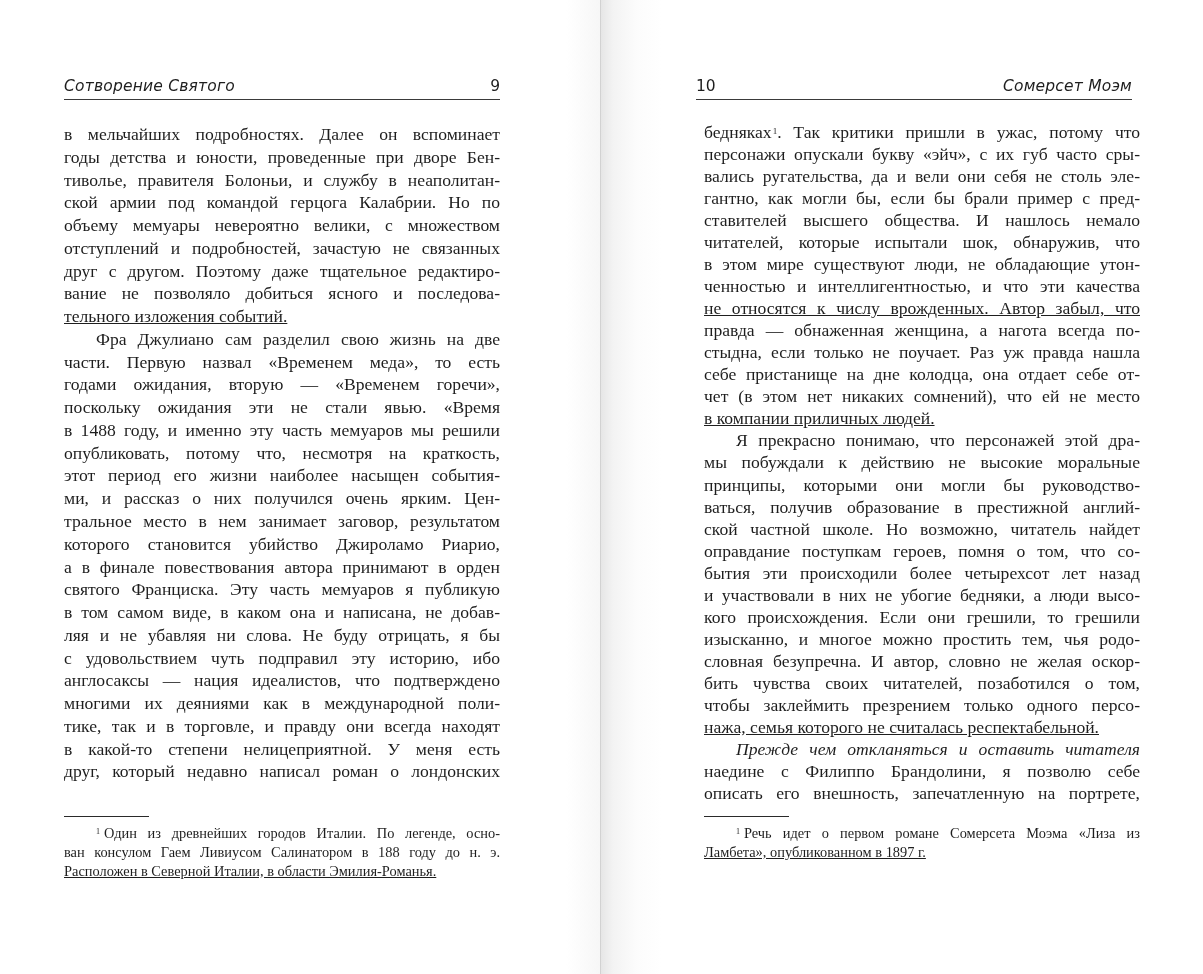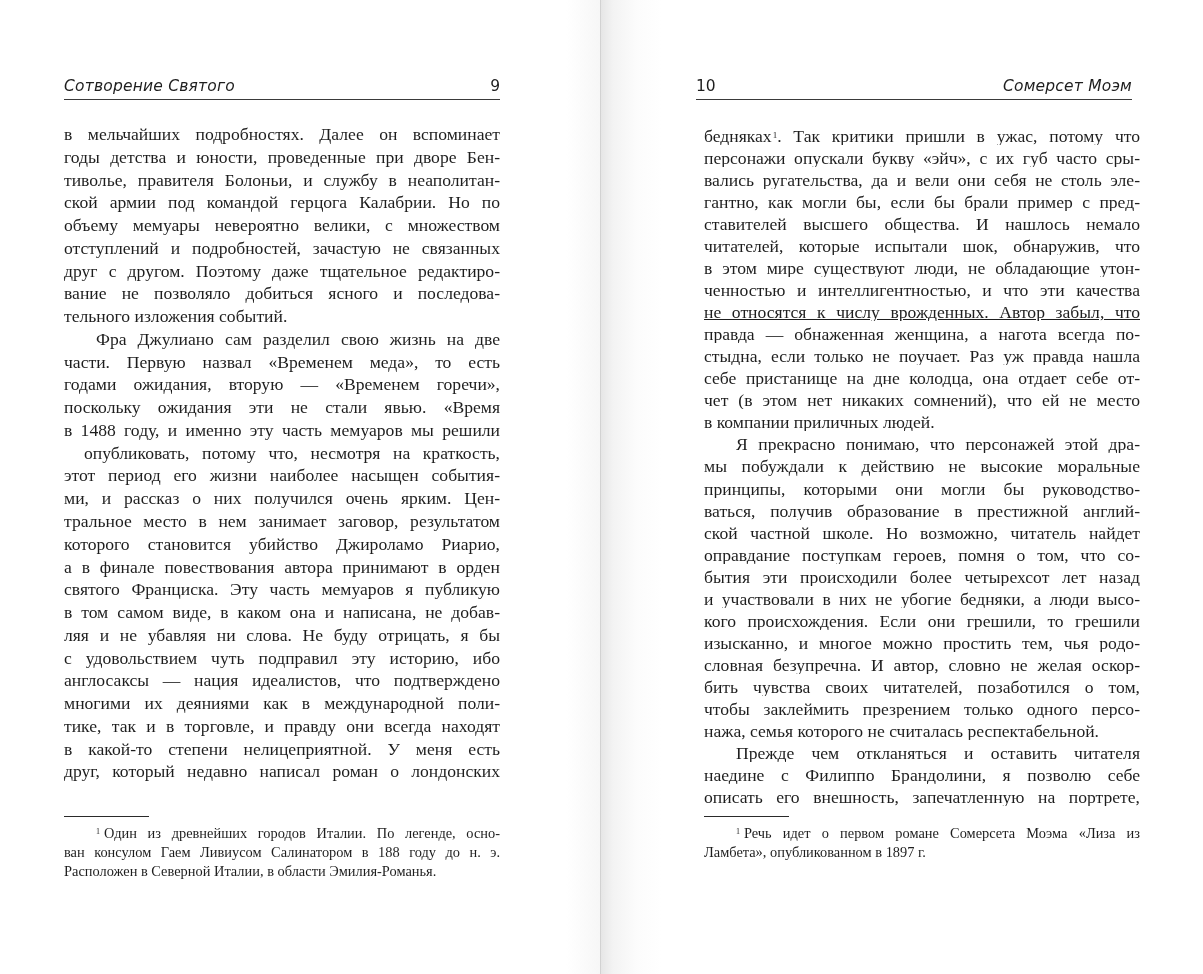--- a/index.html
+++ b/index.html
@@ -28,21 +28,21 @@
   .page-left .running-head { left: 64px; }
   .page-right .running-head { left: 95px; }
   .rh-title { font-style: italic; letter-spacing: 0.2px; }
   .rh-num { font-style: normal; }
   .rh-left { position: absolute; left: 0; top: 0; }
   .rh-right { position: absolute; right: 0; top: 0; }
 
   .body-text { top: 123px; font-size: 17.6px; line-height: 22.9px; }
   .line { display: block; white-space: nowrap; text-align: justify; text-align-last: justify;
     height: 22.9px; overflow: hidden; }
-  .line.last { text-align-last: left; }
+  .line.last { text-align-last: left; text-decoration: underline; }
   .line.indent { padding-left: 32px; }
   sup.fn { font-size: 9px; vertical-align: top; position: relative; top: -1px; margin-left: 1px; }
 
   .fn-rule { position: absolute; top: 816px; width: 85px; height: 1px; background: #2a2a2a; }
   .page-left .fn-rule { left: 64px; }
   .page-right .fn-rule { left: 103px; }
 
   .footnote { top: 824px; font-size: 14.4px; line-height: 18.8px; }
   .footnote .line { height: 18.8px; }
   .footnote sup.fn { font-size: 8px; margin-right: 4px; margin-left: 0; }
@@ -63,21 +63,21 @@
       <span class="line" style="height: 22.7667px;">объему мемуары невероятно велики, с множеством</span>
       <span class="line" style="height: 22.7667px;">отступлений и подробностей, зачастую не связанных</span>
       <span class="line" style="height: 22.7667px;">друг с другом. Поэтому даже тщательное редактиро-</span>
       <span class="line" style="height: 22.7667px;">вание не позволяло добиться ясного и последова-</span>
       <span class="line last" style="height: 22.7667px;">тельного изложения событий.</span>
       <span class="line indent" style="height: 22.7667px;">Фра Джулиано сам разделил свою жизнь на две</span>
       <span class="line" style="height: 22.7667px;">части. Первую назвал «Временем меда», то есть</span>
       <span class="line" style="height: 22.7667px;">годами ожидания, вторую — «Временем горечи»,</span>
       <span class="line" style="height: 22.7667px;">поскольку ожидания эти не стали явью. «Время</span>
       <span class="line" style="height: 22.7667px;">в 1488 году, и именно эту часть мемуаров мы решили</span>
-      <span class="line" style="height: 22.7667px; margin-left: 20px;">опубликовать, потому что, несмотря на краткость,</span>
+      <span class="line" style="height: 22.7667px;">опубликовать, потому что, несмотря на краткость,</span>
       <span class="line" style="height: 22.7667px;">этот период его жизни наиболее насыщен события-</span>
       <span class="line" style="height: 22.7667px;">ми, и рассказ о них получился очень ярким. Цен-</span>
       <span class="line" style="height: 22.7667px;">тральное место в нем занимает заговор, результатом</span>
       <span class="line" style="height: 22.7667px;">которого становится убийство Джироламо Риарио,</span>
       <span class="line" style="height: 22.7667px;">а в финале повествования автора принимают в орден</span>
       <span class="line" style="height: 22.7667px;">святого Франциска. Эту часть мемуаров я публикую</span>
       <span class="line" style="height: 22.7667px;">в том самом виде, в каком она и написана, не добав-</span>
       <span class="line" style="height: 22.7667px;">ляя и не убавляя ни слова. Не буду отрицать, я бы</span>
       <span class="line" style="height: 22.7667px;">с удовольствием чуть подправил эту историю, ибо</span>
       <span class="line" style="height: 22.7667px;">англосаксы — нация идеалистов, что подтверждено</span>
@@ -94,21 +94,21 @@
     </div>
 </div>
 
 <div class="gutter"></div>
 
 <div class="page page-right">
   <div class="running-head">
     <span class="rh-left rh-num">10</span>
     <span class="rh-right rh-title">Сомерсет Моэм</span>
   </div>
-  <div class="block body-text" id="right-body" style="line-height: 26px;">
+  <div class="block body-text" id="right-body" style="line-height: 19px;">
       <span class="line" style="height: 22.0323px;"><span>бедняках</span><sup class="fn">1</sup><span>. Так критики пришли в ужас, потому что</span></span>
       <span class="line" style="height: 22.0323px;">персонажи опускали букву «эйч», с их губ часто сры-</span>
       <span class="line" style="height: 22.0323px;">вались ругательства, да и вели они себя не столь эле-</span>
       <span class="line" style="height: 22.0323px;">гантно, как могли бы, если бы брали пример с пред-</span>
       <span class="line" style="height: 22.0323px;">ставителей высшего общества. И нашлось немало</span>
       <span class="line" style="height: 22.0323px;">читателей, которые испытали шок, обнаружив, что</span>
       <span class="line" style="height: 22.0323px;">в этом мире существуют люди, не обладающие утон-</span>
       <span class="line" style="height: 22.0323px;">ченностью и интеллигентностью, и что эти качества</span>
       <span class="line" style="height: 22.0323px; text-decoration: underline;">не относятся к числу врожденных. Автор забыл, что</span>
       <span class="line" style="height: 22.0323px;">правда — обнаженная женщина, а нагота всегда по-</span>
@@ -123,21 +123,21 @@
       <span class="line" style="height: 22.0323px;">ской частной школе. Но возможно, читатель найдет</span>
       <span class="line" style="height: 22.0323px;">оправдание поступкам героев, помня о том, что со-</span>
       <span class="line" style="height: 22.0323px;">бытия эти происходили более четырехсот лет назад</span>
       <span class="line" style="height: 22.0323px;">и участвовали в них не убогие бедняки, а люди высо-</span>
       <span class="line" style="height: 22.0323px;">кого происхождения. Если они грешили, то грешили</span>
       <span class="line" style="height: 22.0323px;">изысканно, и многое можно простить тем, чья родо-</span>
       <span class="line" style="height: 22.0323px;">словная безупречна. И автор, словно не желая оскор-</span>
       <span class="line" style="height: 22.0323px;">бить чувства своих читателей, позаботился о том,</span>
       <span class="line" style="height: 22.0323px;">чтобы заклеймить презрением только одного персо-</span>
       <span class="line last" style="height: 22.0323px;">нажа, семья которого не считалась респектабельной.</span>
-      <span class="line indent" style="height: 22.0323px;">Прежде чем откланяться и оставить читателя</span>
+      <span class="line indent" style="height: 22.0323px; font-style: italic;">Прежде чем откланяться и оставить читателя</span>
       <span class="line" style="height: 22.0323px;">наедине с Филиппо Брандолини, я позволю себе</span>
       <span class="line" style="height: 22.0323px;">описать его внешность, запечатленную на портрете,</span>
     </div>
   <div class="fn-rule"></div>
   <div class="block footnote" id="right-fn">
       <span class="line indent"><sup class="fn">1</sup><span>Речь идет о первом романе Сомерсета Моэма «Лиза из</span></span>
       <span class="line last">Ламбета», опубликованном в 1897 г.</span>
     </div>
 </div>
 

